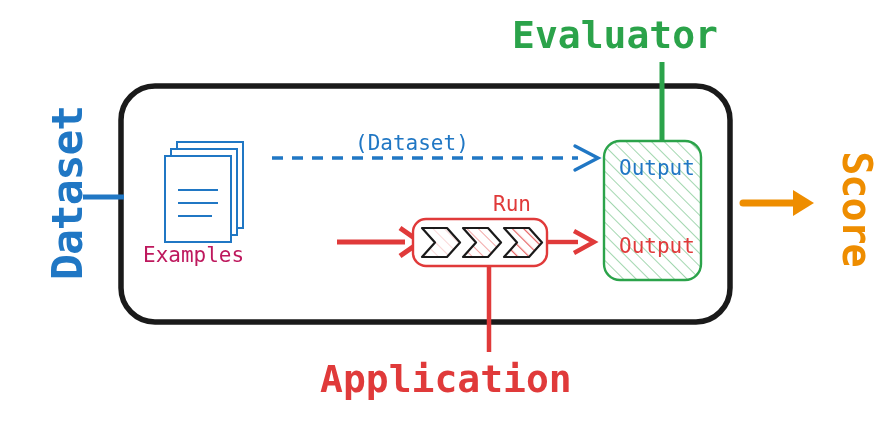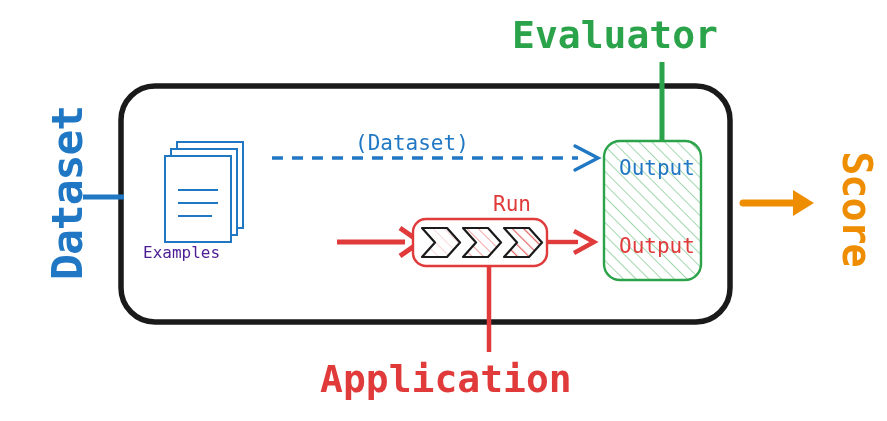--- a/index.html
+++ b/index.html
@@ -88,21 +88,21 @@
 
     <g>
       <rect x="604" y="141" width="97" height="139" rx="16" ry="16" fill="url(#hatchGreen)" stroke="#2BA34A" stroke-width="2.4"></rect>
     </g>
   </svg>
 
   <div class="lbl" style="left:-13px;top:175px;width:160px;text-align:center;
               transform:rotate(-90deg);color:#2077C4;font-size:43px;font-weight:bold;
               letter-spacing:-1px;">Dataset</div>
 
-  <div class="lbl" style="left:143px;top:243px;color:#4c1d95;font-size:16px;">Examples</div>
+  <div class="lbl" style="left:143px;top:243px;color:#be185d;font-size:21px;">Examples</div>
 
   <div class="lbl" style="left:355px;top:131px;color:#2077C4;font-size:21px;">(Dataset)</div>
 
 
   <div class="lbl" style="left:456px;top:192px;color:#E03A3A;font-size:21px;margin-left:37px;">Run</div>
 
   <div class="lbl" style="left:619px;top:156px;color:#2077C4;font-size:21px;">Output</div>
 
   <div class="lbl" style="left:619px;top:234px;color:#E03A3A;font-size:21px;">Output</div>
 

